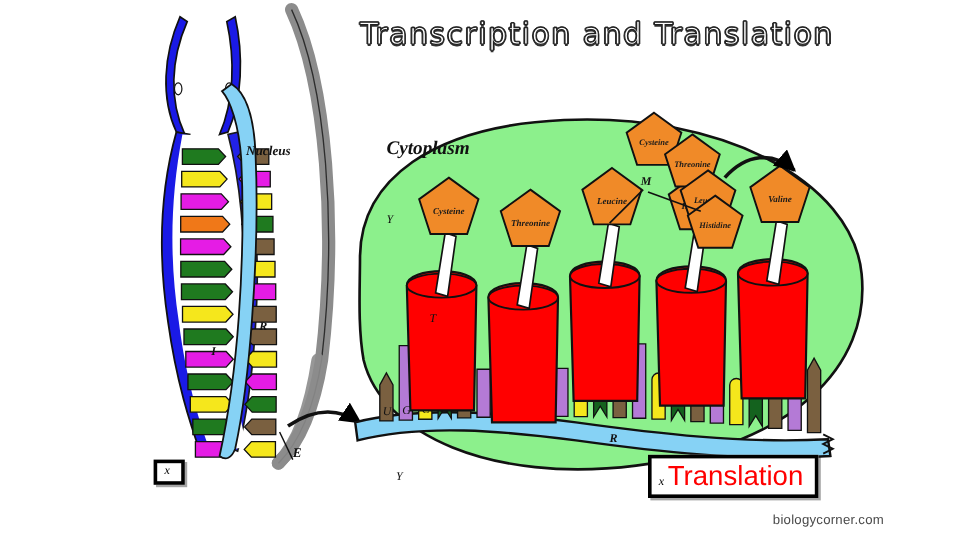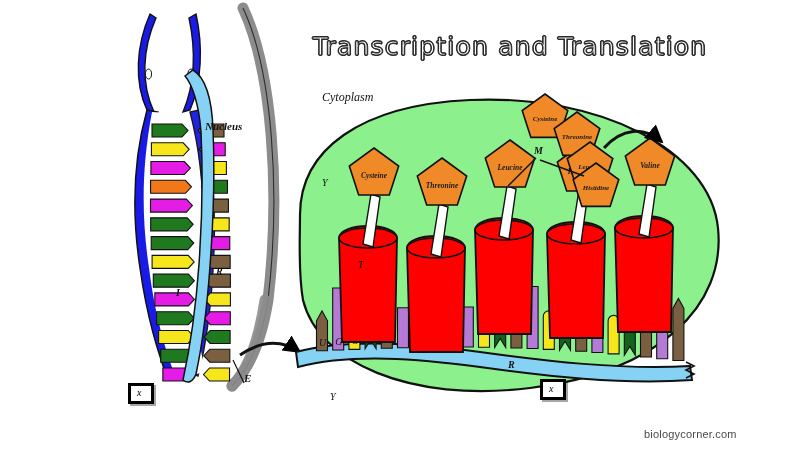--- a/index.html
+++ b/index.html
@@ -8,30 +8,28 @@
     background:#ffffff;
     font-family:"Liberation Sans", sans-serif;
     position:relative;
   }
   #stage{position:absolute;inset:0;width:800px;height:450px;}
   svg.layer{position:absolute;left:0;top:0;width:800px;height:450px;}
 
   
   .title{
     position:absolute;left:300px;top:14px;width:420px;
-    text-align:center;
     font-family:"DejaVu Sans", sans-serif;
     font-size:25px;letter-spacing:1.2px;
     font-weight:400;
     color:#ffffff;
     -webkit-text-stroke:1px #222;
     text-shadow:
        1px 0 0 #333, -1px 0 0 #333, 0 1px 0 #333, 0 -1px 0 #333;
     white-space:nowrap;
-    margin-top:18px;
   }
 
   
   .caption-box{
     position:absolute;
     background:#ffffff;
     border:3px solid #000;
     padding:1px 10px 3px 6px;
     display:flex;align-items:baseline;gap:3px;
     box-shadow:2px 2px 0 rgba(0,0,0,.35);
@@ -49,21 +47,21 @@
 
   
   .lbl{
     position:absolute;
     font-family:"Liberation Serif", serif;
     font-style:italic;
     color:#111;
     white-space:nowrap;
   }
   .lbl-nucleus{left:205px;top:120px;font-size:11px;font-weight:bold;}
-  .lbl-cytoplasm{left:322px;top:90px;font-size:12px;font-weight:normal;}
+  .lbl-cytoplasm{left:322px;top:115px;font-size:16px;font-weight:bold;}
   .lbl-letter{font-size:11px;font-weight:bold;}
 
   .watermark{
     position:absolute;left:608px;top:428px;
     font-size:11px;color:#4a4a4a;
     font-family:"Liberation Sans", sans-serif;
     letter-spacing:.2px;
     padding-left:36px;
   }
 
@@ -282,16 +280,17 @@
   <div class="lbl lbl-nucleus">Nucleus</div>
   <div class="lbl lbl-cytoplasm">Cytoplasm</div>
   <div class="lbl lbl-letter" style="left:244px;top:372px;">E</div>
 
   <div class="caption-box" id="cap-transcription">
     <span class="caption-sup">x</span>
   </div>
 
   <div class="caption-box" id="cap-translation">
     <span class="caption-sup">x</span>
+    <span class="caption-text">Translation</span>
   </div>
 
   <div class="watermark">biologycorner.com</div>
 </div>
 
 </body></html>

